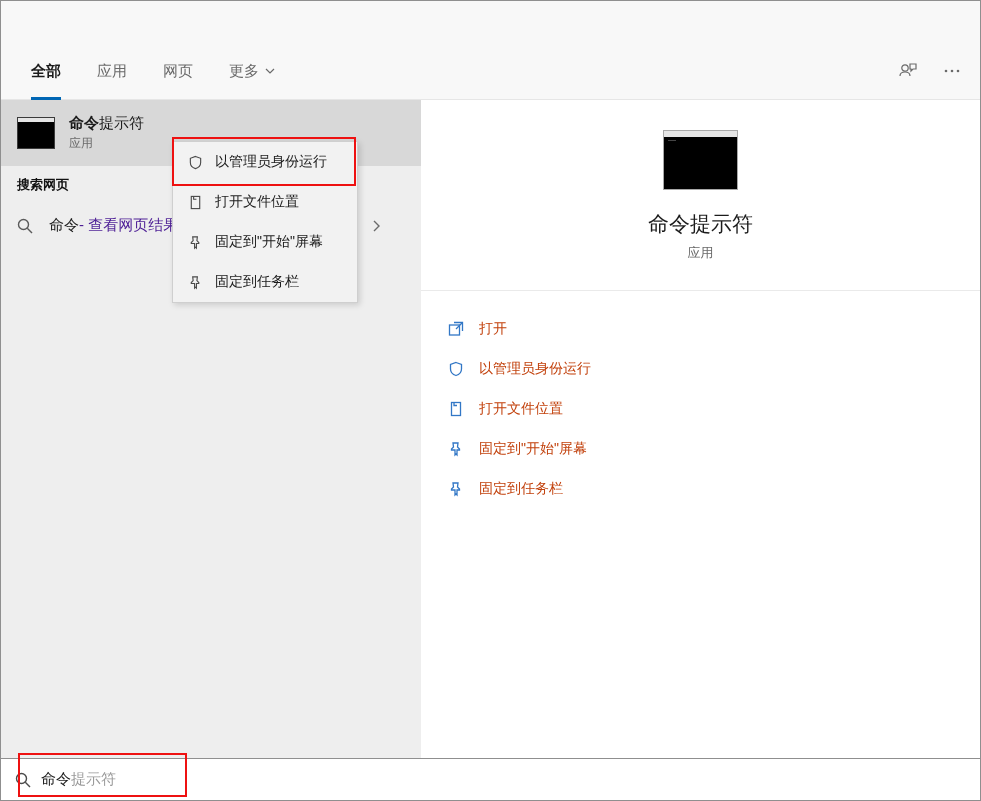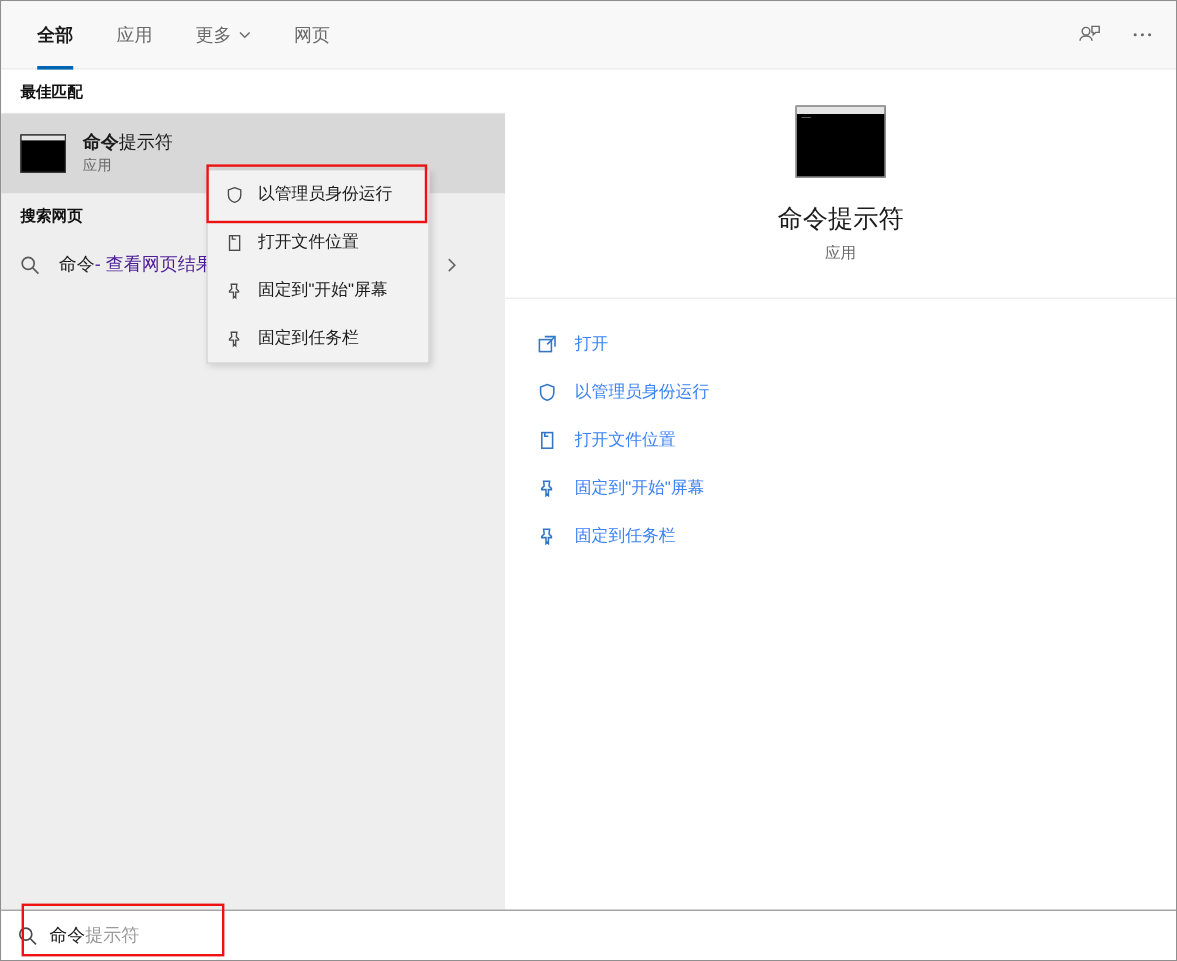--- a/index.html
+++ b/index.html
@@ -1,20 +1,20 @@
 <!DOCTYPE html>
 <html><head>
 <meta charset="utf-8">
 <style>
   * { box-sizing: border-box; margin: 0; padding: 0; }
   html, body { width: 981px; height: 801px; font-family: "Microsoft YaHei", "Segoe UI", sans-serif; font-size: 14px; color: #1b1b1b; background: #fff; overflow: hidden; }
   .frame { width: 981px; height: 801px; border: 1px solid #8f8f8f; position: relative; display: flex; flex-direction: column; background: #f8f8f8; }
 
   
-  .tabbar { height: 57px; display: flex; align-items: stretch; border-bottom: 1px solid #e6e6e6; background: #f8f8f8; }
+  .tabbar { height: 57px; display: flex; align-items: stretch; border-bottom: 1px solid #e6e6e6; background: #f8f8f8; margin-top: 42px; }
   .tabs { display: flex; align-items: stretch; padding-left: 12px; }
   .tab { display: flex; align-items: center; padding: 0 18px; color: #6a6a6a; font-size: 15px; cursor: default; position: relative; }
   .tab.active { color: #1b1b1b; font-weight: 600; }
   .tab.active::after { content: ""; position: absolute; left: 18px; right: 18px; bottom: -1px; height: 3px; background: #0066b4; }
   .tab .chev { margin-left: 6px; }
   .tabspacer { flex: 1; }
   .tabicons { display: flex; align-items: center; padding-right: 18px; gap: 24px; color: #6a6a6a; }
   .iconbtn { width: 20px; height: 20px; display: flex; align-items: center; justify-content: center; }
 
   
@@ -49,21 +49,21 @@
 
   
   .preview-top { padding: 30px 24px 18px 24px; display: flex; flex-direction: column; align-items: center; border-bottom: 1px solid #eaeaea; }
   .preview-thumb { width: 75px; height: 60px; background: #000; border: 1px solid #a8a8a8; position: relative; }
   .preview-thumb::before { content:""; position:absolute; top:0; left:0; right:0; height:6px; background:#e5e5e5; }
   .preview-thumb::after { content:"—"; position:absolute; top:4px; left:4px; color:#888; font-size:8px; }
   .preview-title { margin-top: 20px; font-size: 21px; color: #1b1b1b; }
   .preview-sub { margin-top: 6px; font-size: 13px; color: #6a6a6a; margin-bottom: 10px;}
 
   .actions { padding: 18px 24px; display: flex; flex-direction: column; }
-  .action { display: flex; align-items: center; height: 40px; font-size: 14px; color: #3b82f6; }
+  .action { display: flex; align-items: center; height: 40px; font-size: 14px; color: #c2410c; }
   .action .aicon { width: 22px; margin-right: 12px; color: #3277c6; display:flex; align-items:center; justify-content:center; }
 
   
   .searchbar { height: 42px; border-top: 1px solid #8f8f8f; background: #fff; display: flex; align-items: center; padding: 0 14px; }
   .searchbar .sicon { color: #4a4a4a; margin-right: 10px; }
   .searchbar .typed { font-size: 15px; color: #1b1b1b; }
   .searchbar .ghost { font-size: 15px; color: #9a9a9a; }
 
   svg { display: block; }
 </style>
@@ -72,32 +72,32 @@
 
 <div class="frame">
 
   <div class="tabbar">
     <div class="tabs">
       <div class="tab active">
           <span>全部</span>
         </div>
       <div class="tab">
           <span>应用</span>
+        </div>
+      <div class="tab">
+          <span>网页</span>
         </div>
       <div class="tab">
         <span>更多</span>
         <span class="chev">
           <svg width="10" height="10" viewBox="0 0 10 10">
               <path d="M1 3 L5 7 L9 3" stroke="#6a6a6a" stroke-width="1.2" fill="none"></path>
             </svg>
         </span>
       </div>
-      <div class="tab">
-          <span>网页</span>
-        </div>
     </div>
     <div class="tabspacer"></div>
     <div class="tabicons">
       <div class="iconbtn">
         <svg width="20" height="20" viewBox="0 0 20 20" fill="none" stroke="#6a6a6a" stroke-width="1.2">
           <circle cx="7" cy="7" r="3.2"></circle>
             <path d="M2 15c0-2.5 2.2-4 5-4s5 1.5 5 4"></path>
           <path d="M12 3h6v5h-3l-2 2v-2h-1z"></path>
         </svg>
       </div>
@@ -106,21 +106,20 @@
             <circle cx="3" cy="9" r="1.3"></circle>
             <circle cx="9" cy="9" r="1.3"></circle>
             <circle cx="15" cy="9" r="1.3"></circle>
           </svg>
       </div>
     </div>
   </div>
 
   <div class="body">
     <div class="left">
-      <div class="section-header bm">最佳匹配</div>
 
       <div class="bm-item">
         <div class="bm-thumb"></div>
         <div>
           <div class="bm-title">
             <span class="q">命令</span><span>提示符</span>
           </div>
           <div class="bm-sub">应用</div>
         </div>
       </div>

